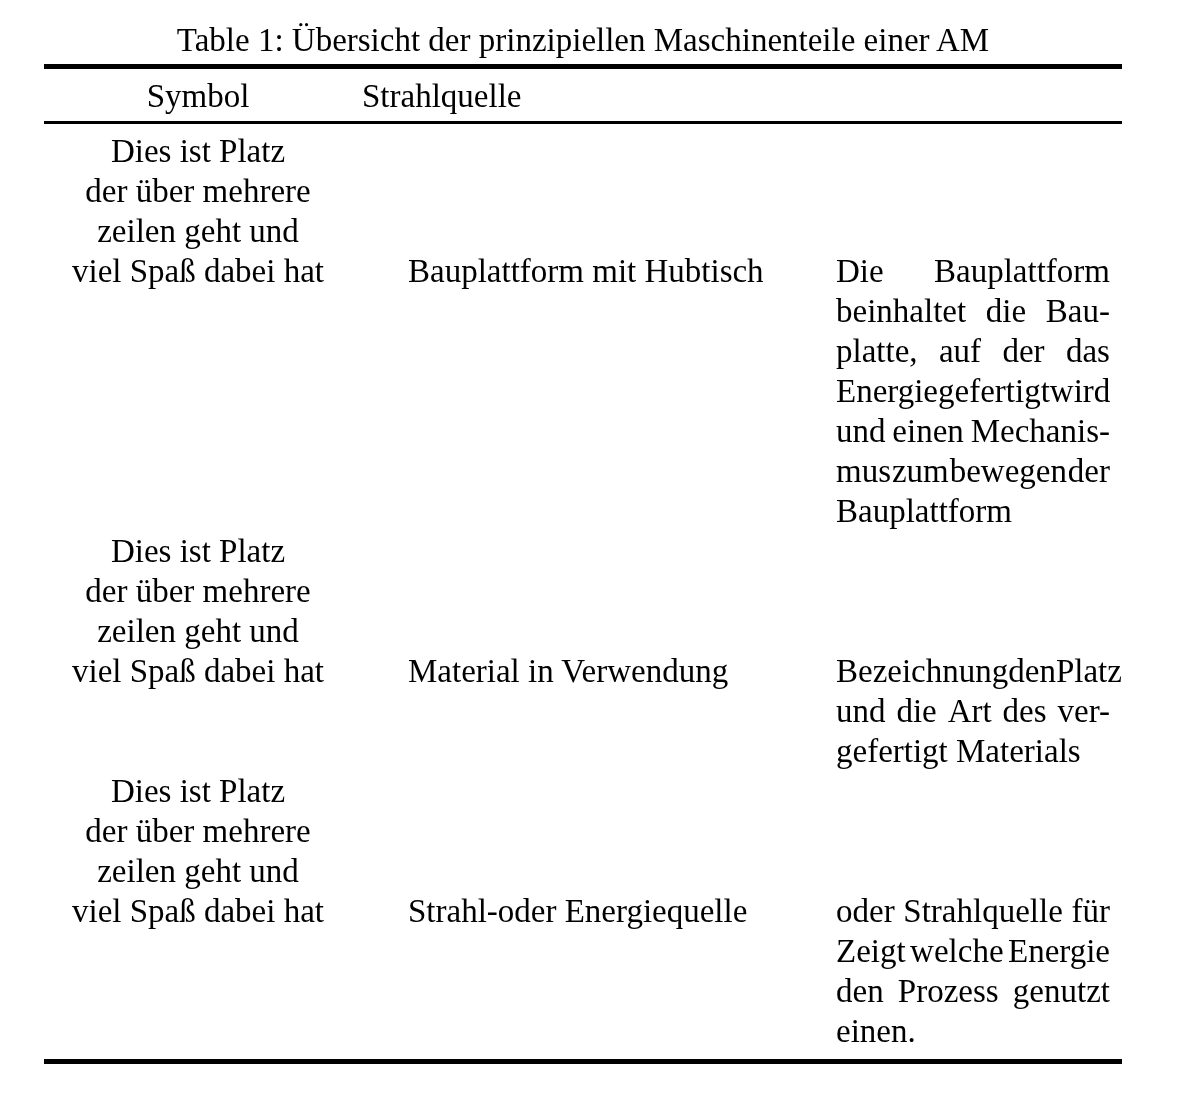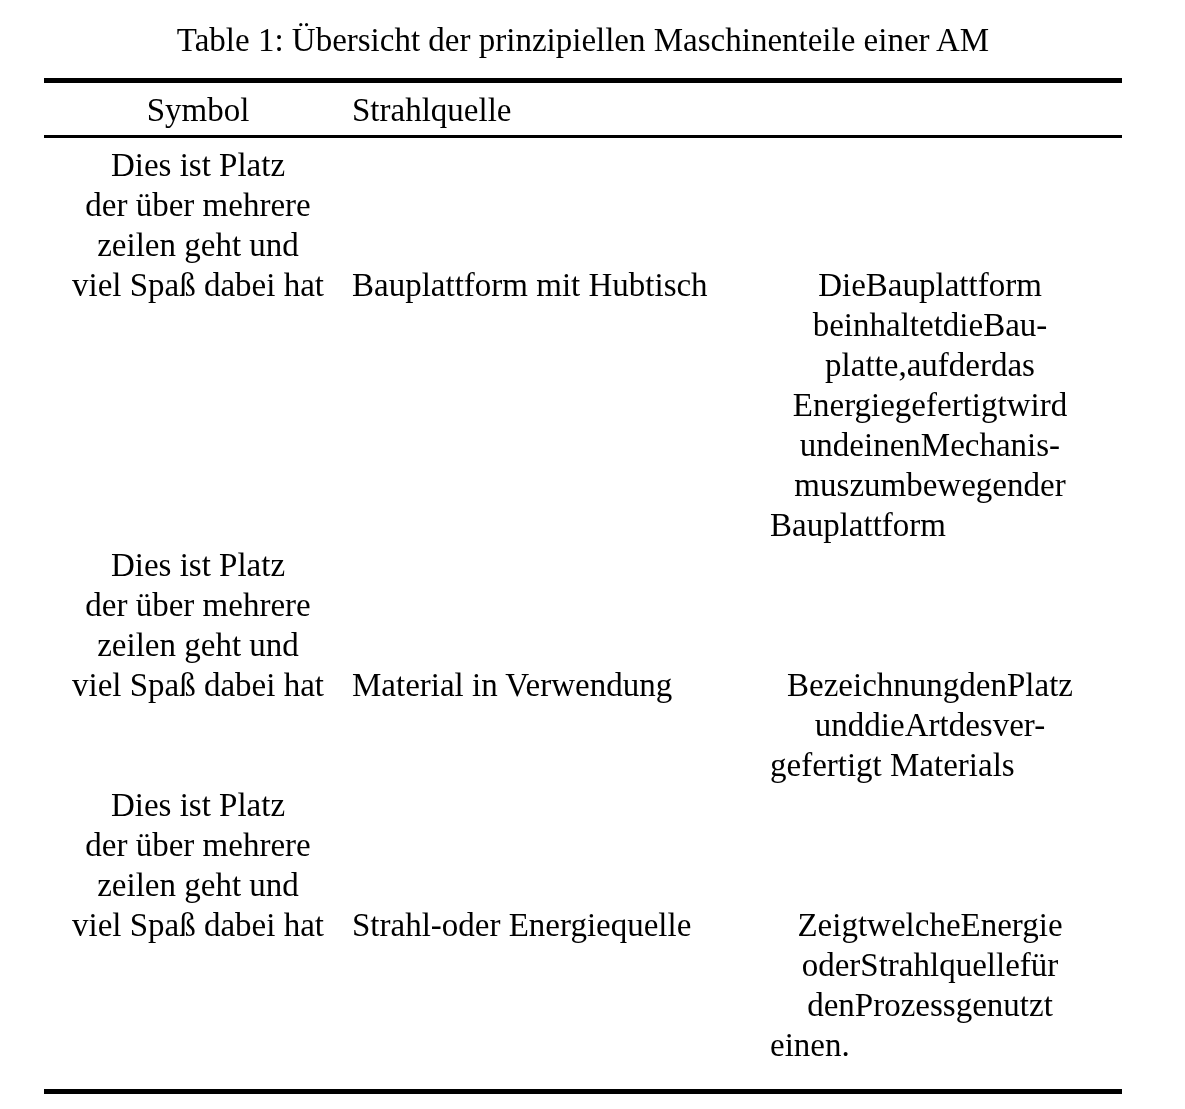--- a/index.html
+++ b/index.html
@@ -13,49 +13,50 @@
     color: var(--fg, #000000);
     font-family: "Liberation Serif", "DejaVu Serif", serif;
     font-size: 33px;
     line-height: 40px;
     overflow: hidden;
   }
   .page {
     padding-top: 20px;
   }
   .caption {
-    margin: 0 0 18px 44px;
+    margin: 0 0 4px 44px;
     width: 1078px;
     text-align: center;
   }
   .table {
     margin-left: 44px;
     width: 1078px;
   }
   .rule {
     width: 100%;
     background: var(--rule, #000000);
   }
   .rule-thick { height: 5px; }
   .rule-thin  { height: 3px; }
   .grid {
     display: grid;
     grid-template-columns: 308px 418px 332px;
+    column-gap: 10px;
   }
   .header-row { padding: 7px 0 5px 0; }
-  .tbody { padding: 7px 0 24px 0; font-family: Liberation Serif, serif; }
+  .tbody { padding: 7px 0 8px 0; font-family: Liberation Serif, serif; }
   .cell-symbol { text-align: center; }
   .cell-bez { white-space: nowrap; }
   .cell-erl { padding-right: 12px; }
   .tbody .cell-bez,
-  .tbody .cell-erl { padding-top: 120px; } 
+  .tbody .cell-erl { padding-top: 120px; margin-left: 46px; } 
   .sline, .jline, .lline { height: 40px; }
   .jline {
     display: flex;
-    justify-content: center; 
+    justify-content: space-between; 
   }
   .jline .word { flex: 0 0 auto; }
   .lline { text-align: left; } 
 </style>
 </head>
 <body>
 
 <div class="page">
 
   <div class="caption">Table 1: Übersicht der prinzipiellen Maschinenteile einer AM</div>
@@ -148,28 +149,28 @@
             <div class="sline">Dies ist Platz</div>
             <div class="sline">der über mehrere</div>
             <div class="sline">zeilen geht und</div>
             <div class="sline">viel Spaß dabei hat</div>
           </div>
           <div class="cell-bez">
             <div class="sline">Strahl-oder Energiequelle</div>
           </div>
           <div class="cell-erl">
             <div class="jline">
+              <div class="word">oder</div>
+              <div class="word">Strahlquelle</div>
+              <div class="word">für</div>
+            </div>
+            <div class="jline">
               <div class="word">Zeigt</div>
               <div class="word">welche</div>
               <div class="word">Energie</div>
-            </div>
-            <div class="jline">
-              <div class="word">oder</div>
-              <div class="word">Strahlquelle</div>
-              <div class="word">für</div>
             </div>
             <div class="jline">
               <div class="word">den</div>
               <div class="word">Prozess</div>
               <div class="word">genutzt</div>
             </div>
             <div class="lline">einen.</div>
           </div>
         </div>
       </div>

